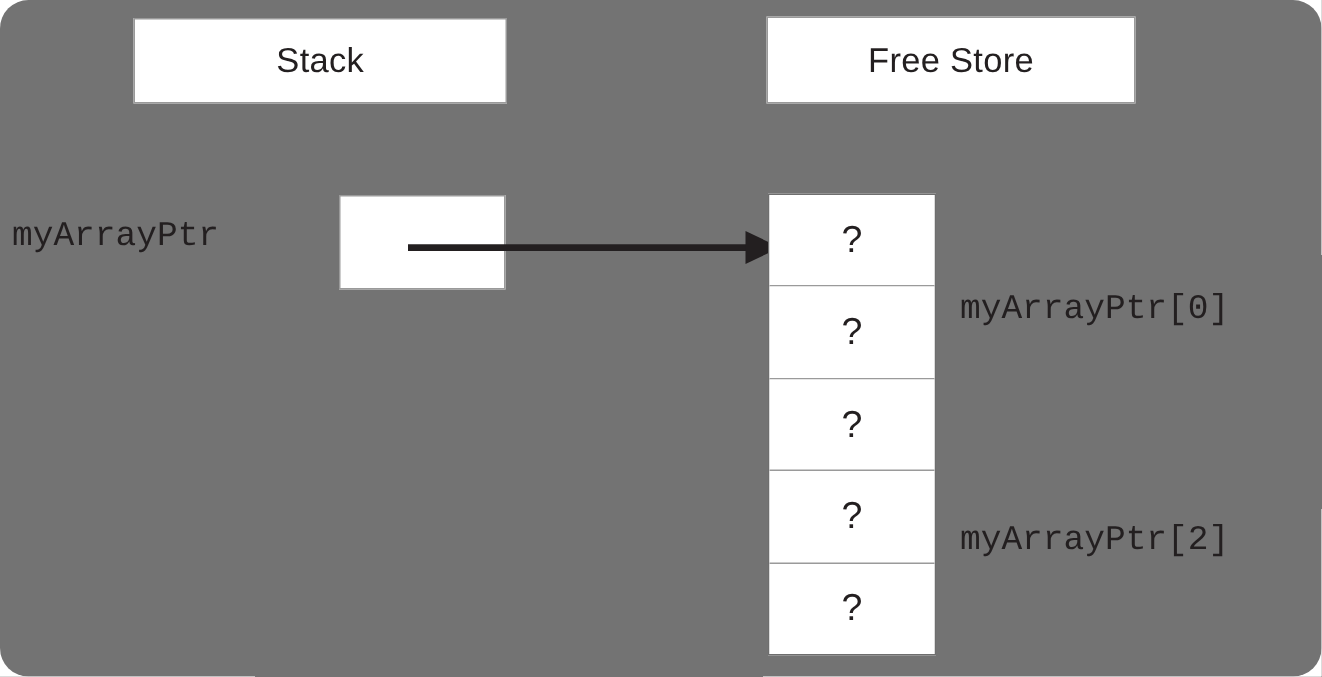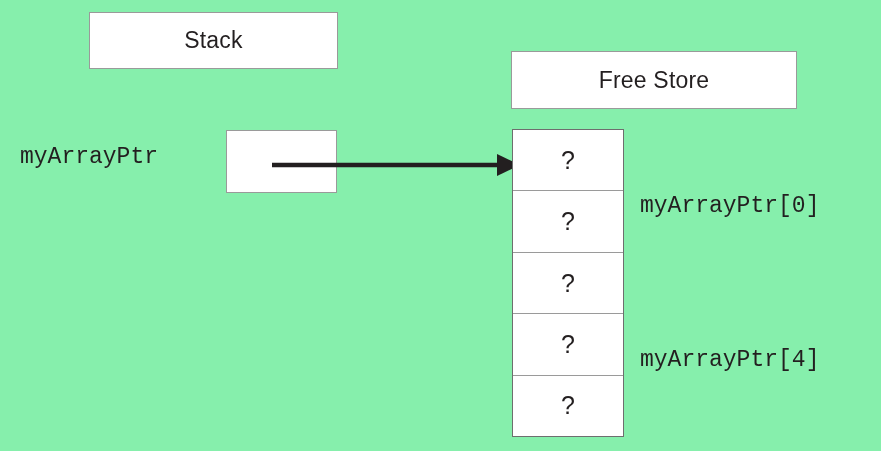--- a/index.html
+++ b/index.html
@@ -4,23 +4,24 @@
 <style>
   html, body {
     margin: 0;
     padding: 0;
     background: #ffffff;
   }
   #canvas {
     position: relative;
     width: 881px;
     height: 451px;
-    background: #86efac;
+    background: #737373;
     overflow: hidden;
     font-family: "Liberation Sans", sans-serif;
+    border-radius: 19px;
   }
 
   
   .header-box {
     position: absolute;
     box-sizing: border-box;
     border: 1px solid #9a9a9a;
     background: #ffffff;
     display: flex;
     align-items: center;
@@ -28,26 +29,26 @@
   }
   .header-label {
     font-family: "Liberation Sans", sans-serif;
     font-size: 23px;
     color: #231f20;
     letter-spacing: 0.2px;
     white-space: nowrap;
   }
 
   #stack-header-box  { left: 89px;  top: 12px; width: 249px; height: 57px; }
-  #free-header-box   { left: 511px; top: 11px; width: 286px; height: 58px; margin-top: 40px; }
+  #free-header-box   { left: 511px; top: 11px; width: 246px; height: 58px; }
 
   
   #stack-var-label {
     position: absolute;
-    left: 20px;
+    left: 8px;
     top: 146px;
     font-family: "Liberation Mono", "DejaVu Sans Mono", monospace;
     font-size: 23px;
     color: #231f20;
     white-space: nowrap;
     line-height: 1;
   }
   #pointer-box {
     position: absolute;
     left: 226px;
@@ -159,17 +160,17 @@
     <div class="array-cell">
       <span class="cell-value">?</span>
     </div>
   </div>
 
   <div id="index-labels">
     <div class="index-label-row">
       <span class="index-label">myArrayPtr[0]</span>
     </div>
     <div class="index-label-row">
-      <span class="index-label">myArrayPtr[4]</span>
+      <span class="index-label">myArrayPtr[2]</span>
     </div>
   </div>
 
 </div>
 
 </body></html>

